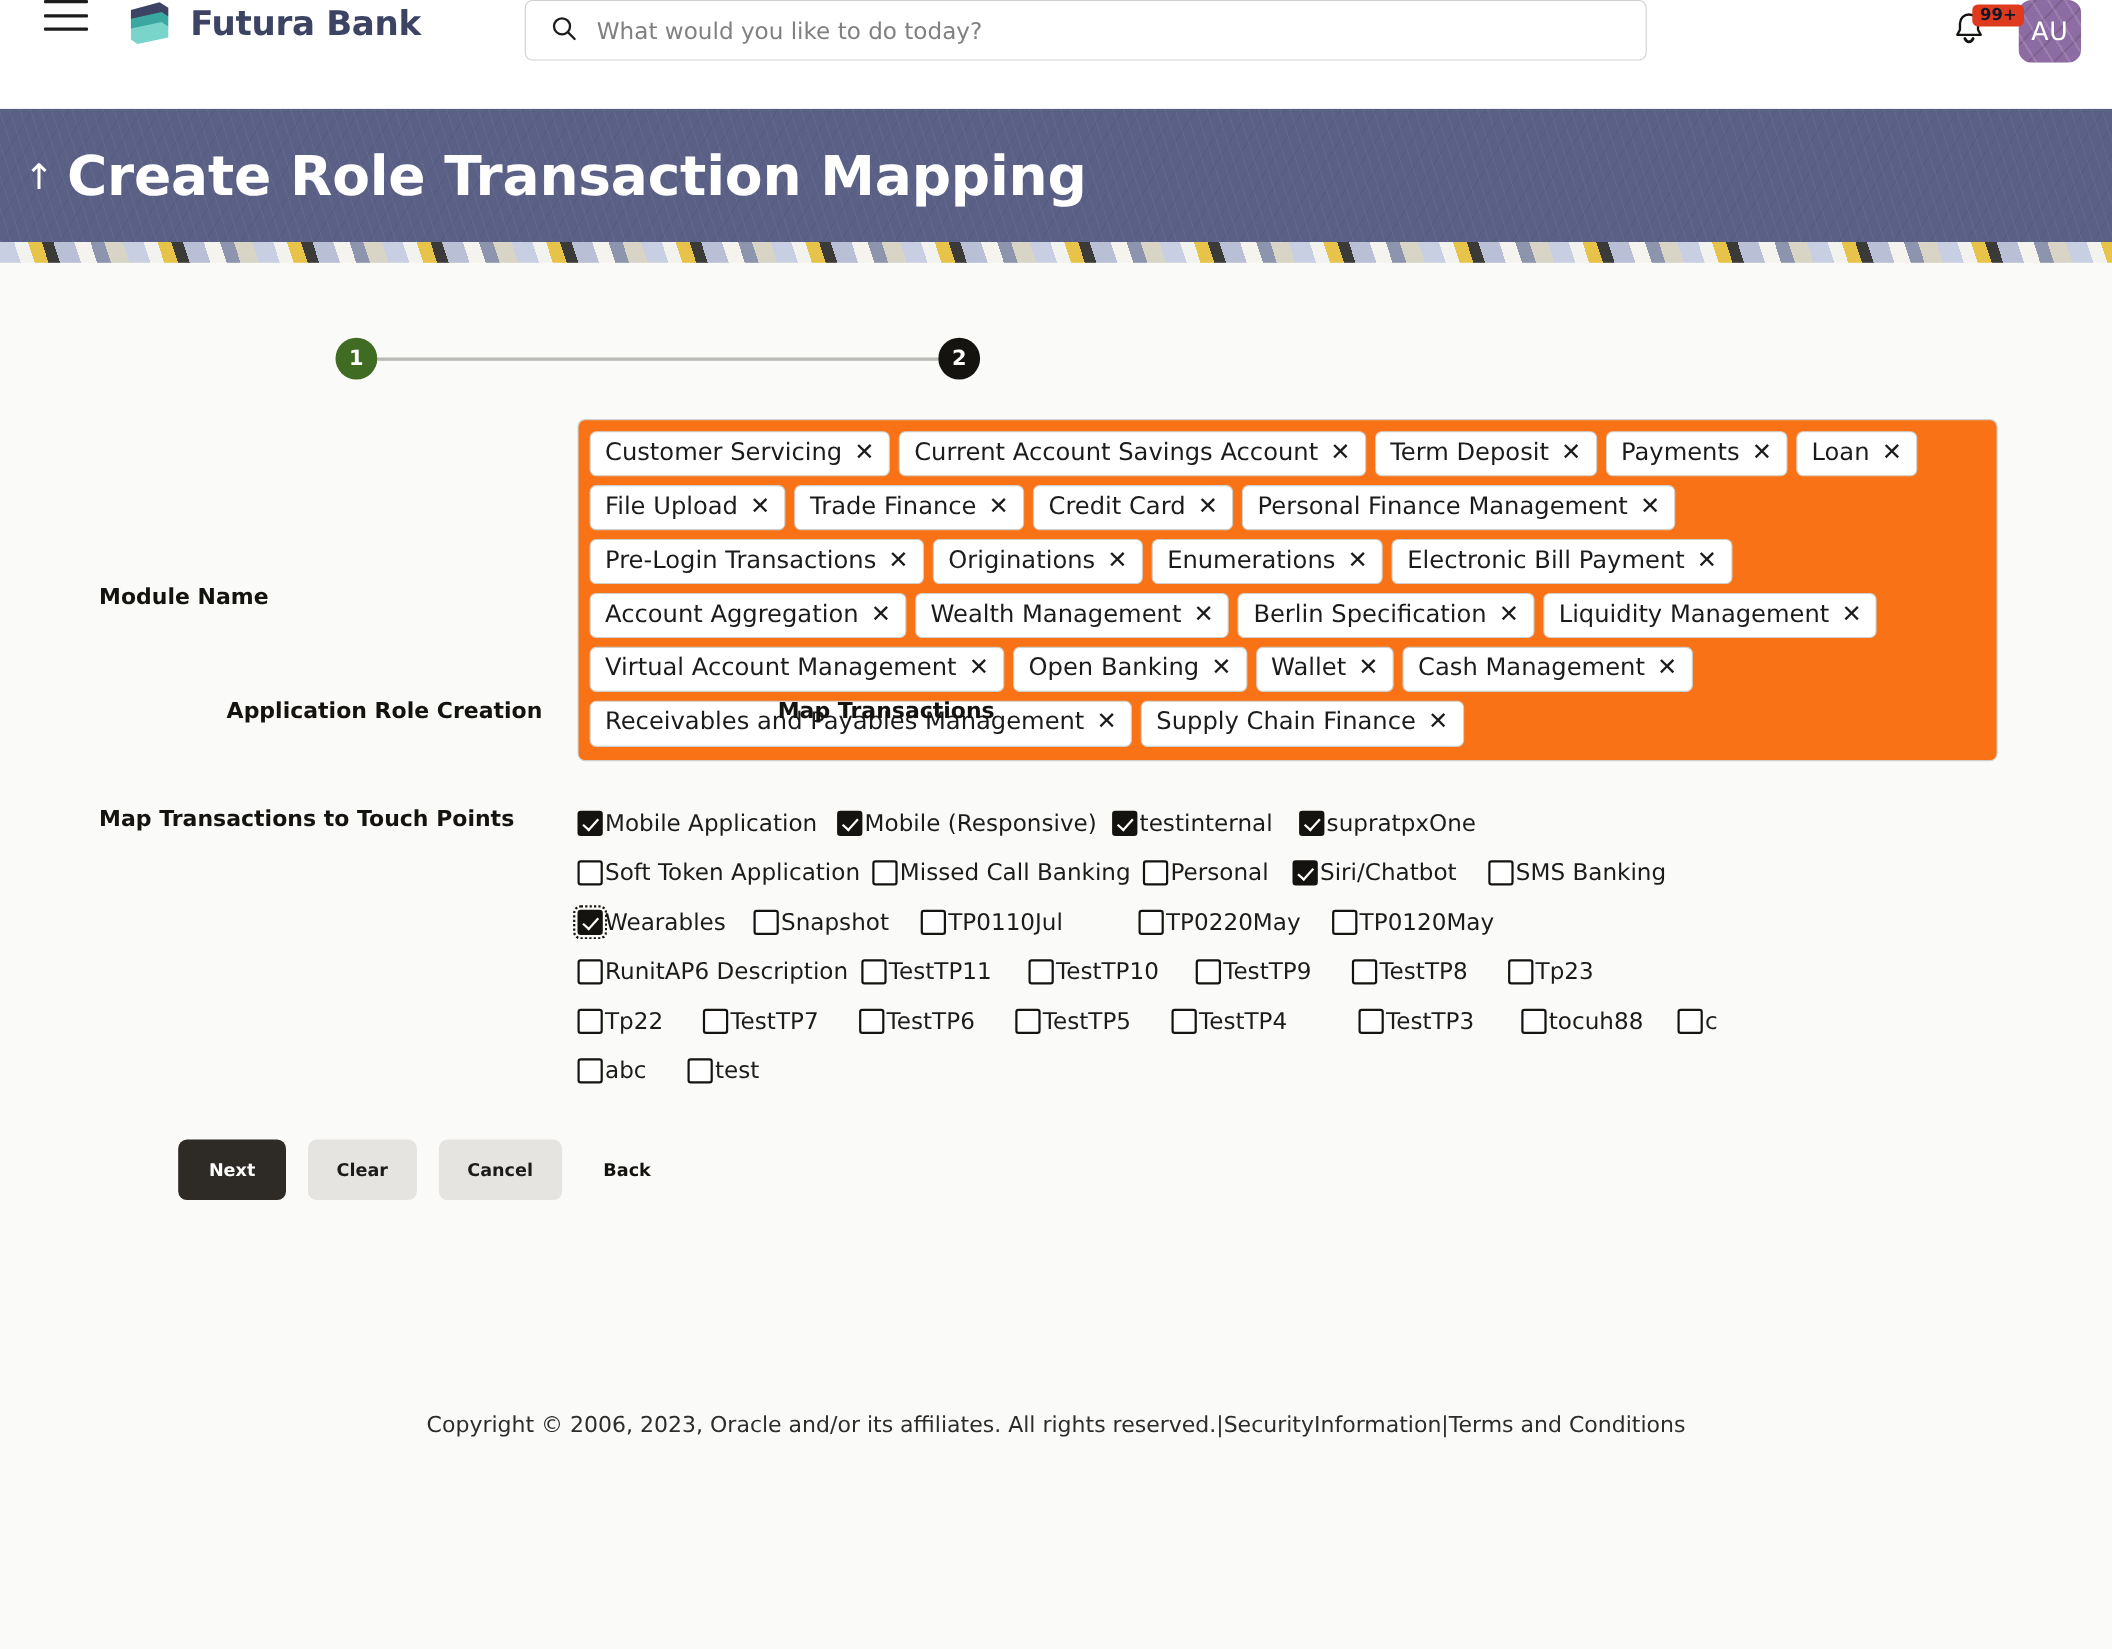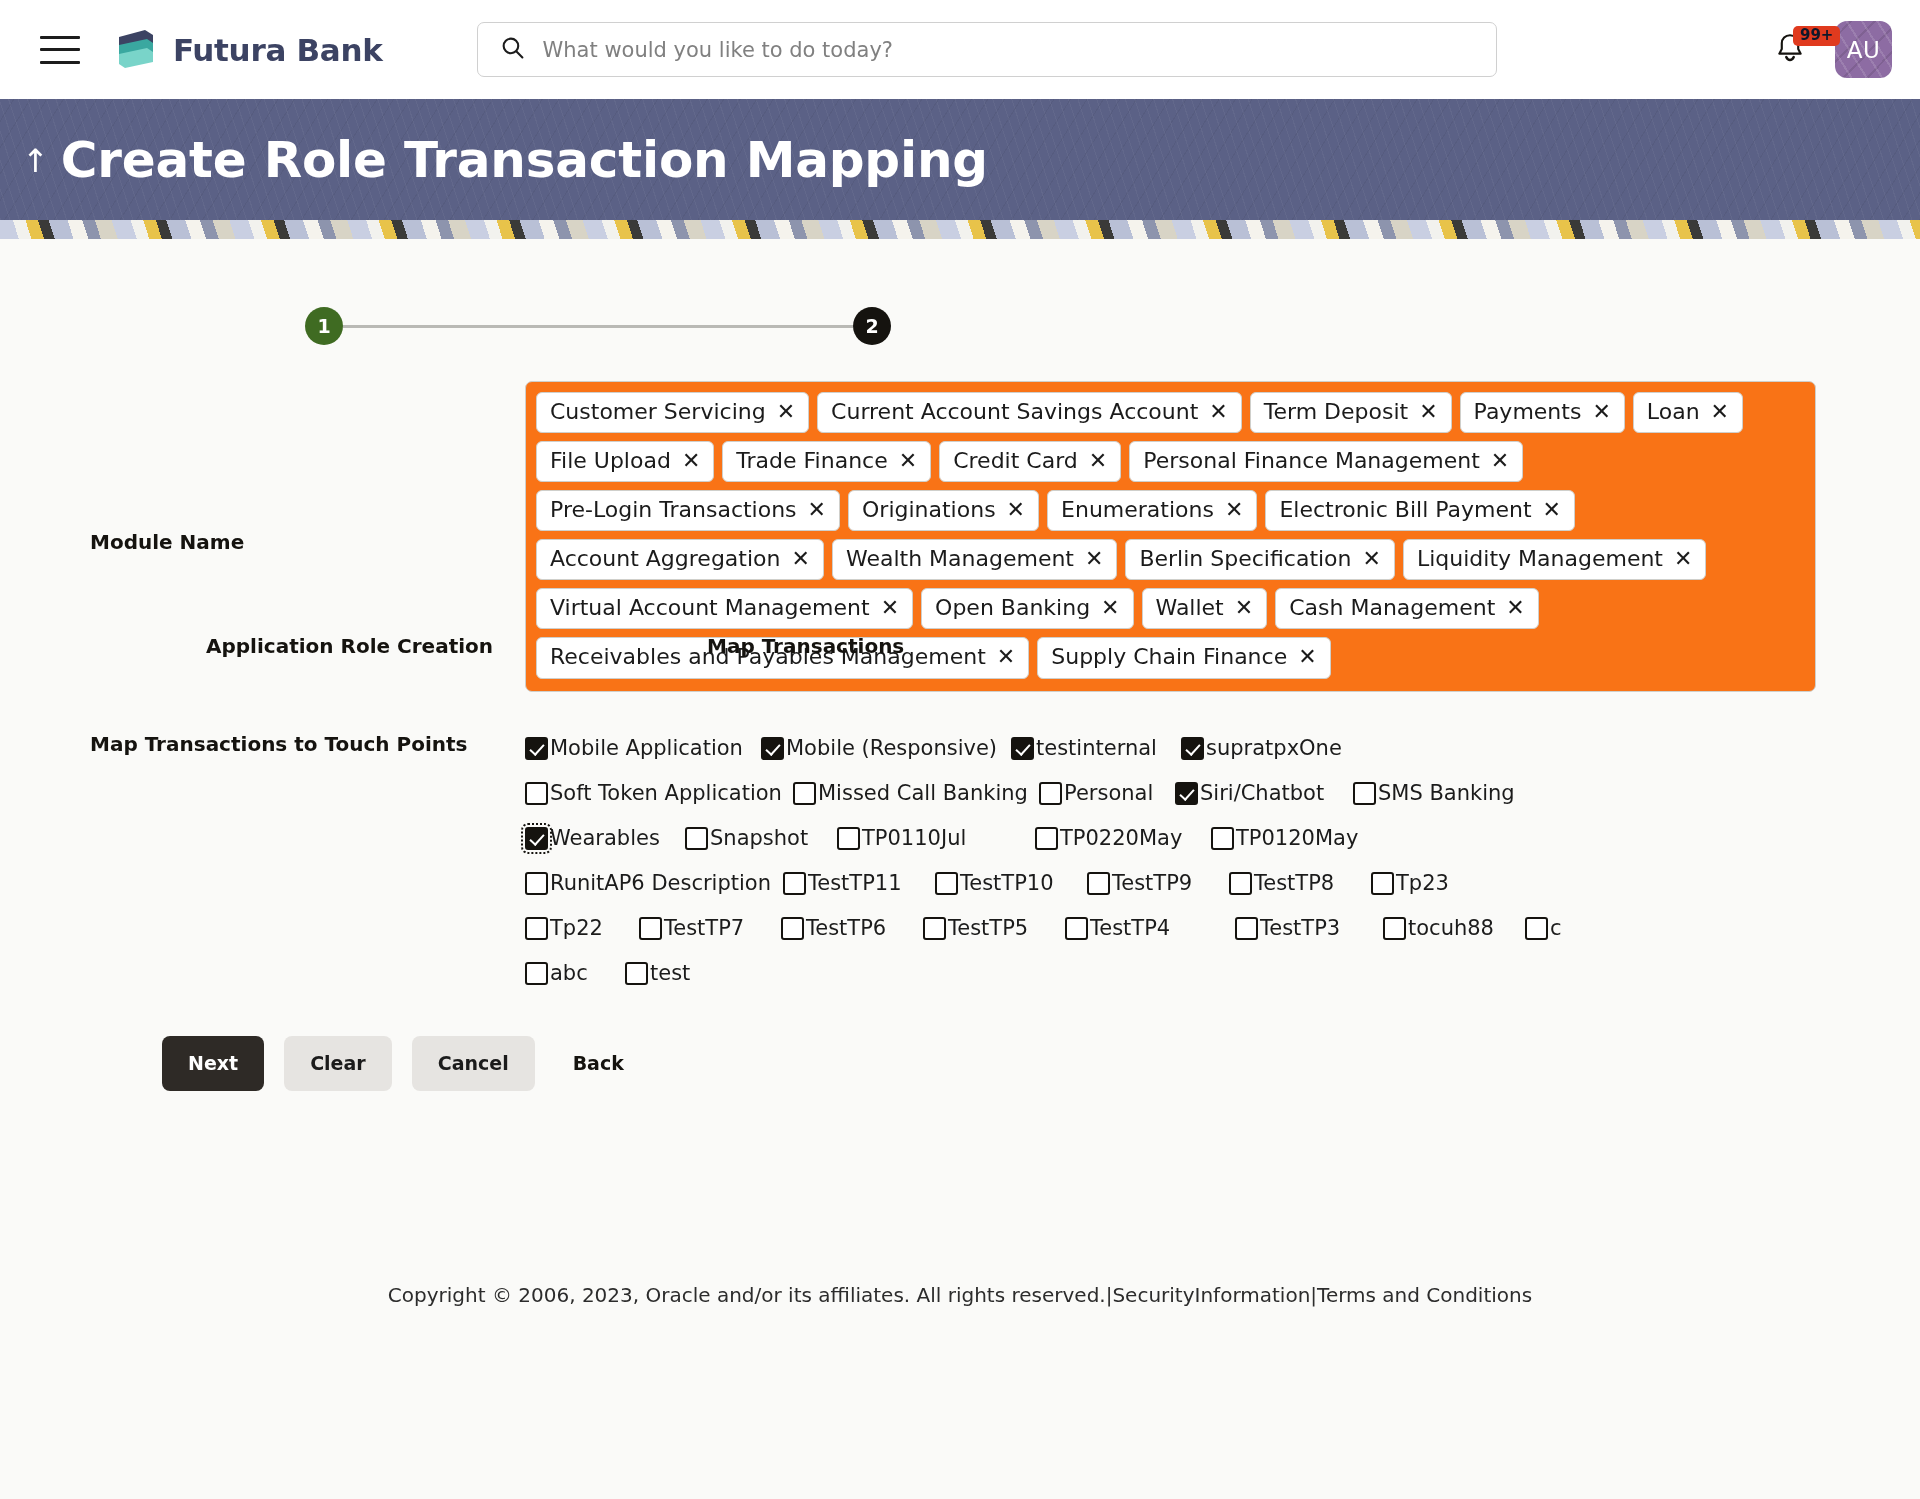--- a/index.html
+++ b/index.html
@@ -9,21 +9,21 @@
     background: #fafaf8;
     font-family: "Liberation Sans", sans-serif;
     -webkit-font-smoothing: antialiased;
   }
 
   
   .topbar {
     height: 99px;
     background: #ffffff;
     display: flex;
-    align-items: center;
+    align-items: flex-start;
     padding: 0 28px 0 40px;
     position: relative;
   }
   .hamburger {
     width: 40px; height: 28px;
     display: flex; flex-direction: column; justify-content: space-between;
     cursor: pointer; flex: 0 0 auto;
   }
   .hamburger span { display:block; height: 3px; background: #1c1c1c; border-radius: 1px; width: 100%; }
 
@@ -152,21 +152,21 @@
     width: 6px; height: 12px; border: solid #fff; border-width: 0 2.6px 2.6px 0;
     transform: rotate(42deg);
   }
   .cbox.focused { outline: 2px dotted #15130f; outline-offset: 2px; }
   .cblabel { font-size: 21px; color: #1b1b1b; font-family: "DejaVu Sans", sans-serif; }
 
   
   .btnrow { display: flex; align-items: center; gap: 20px; padding: 40px 0 0 72px; }
   .btn {
     border: none; border-radius: 8px; cursor: pointer;
-    font-family: "DejaVu Sans", sans-serif; font-size: 19px; font-weight: 700;
+    font-family: "DejaVu Sans", sans-serif; font-size: 16px; font-weight: 700;
     padding: 0 26px; height: 55px; display: inline-flex; align-items: center; justify-content: center;
   }
   .btn.primary { background: #2e2a26; color: #fff; min-width: 98px; }
   .btn.secondary { background: #e6e4e1; color: #1b1b1b; min-width: 98px; }
   .btn.link { background: transparent; color: #15130f; padding: 0 18px; }
 
   
   .footer {
     position: absolute; left: 0; right: 0; bottom: 0; height: 88px;
     display: flex; align-items: center; justify-content: center;

